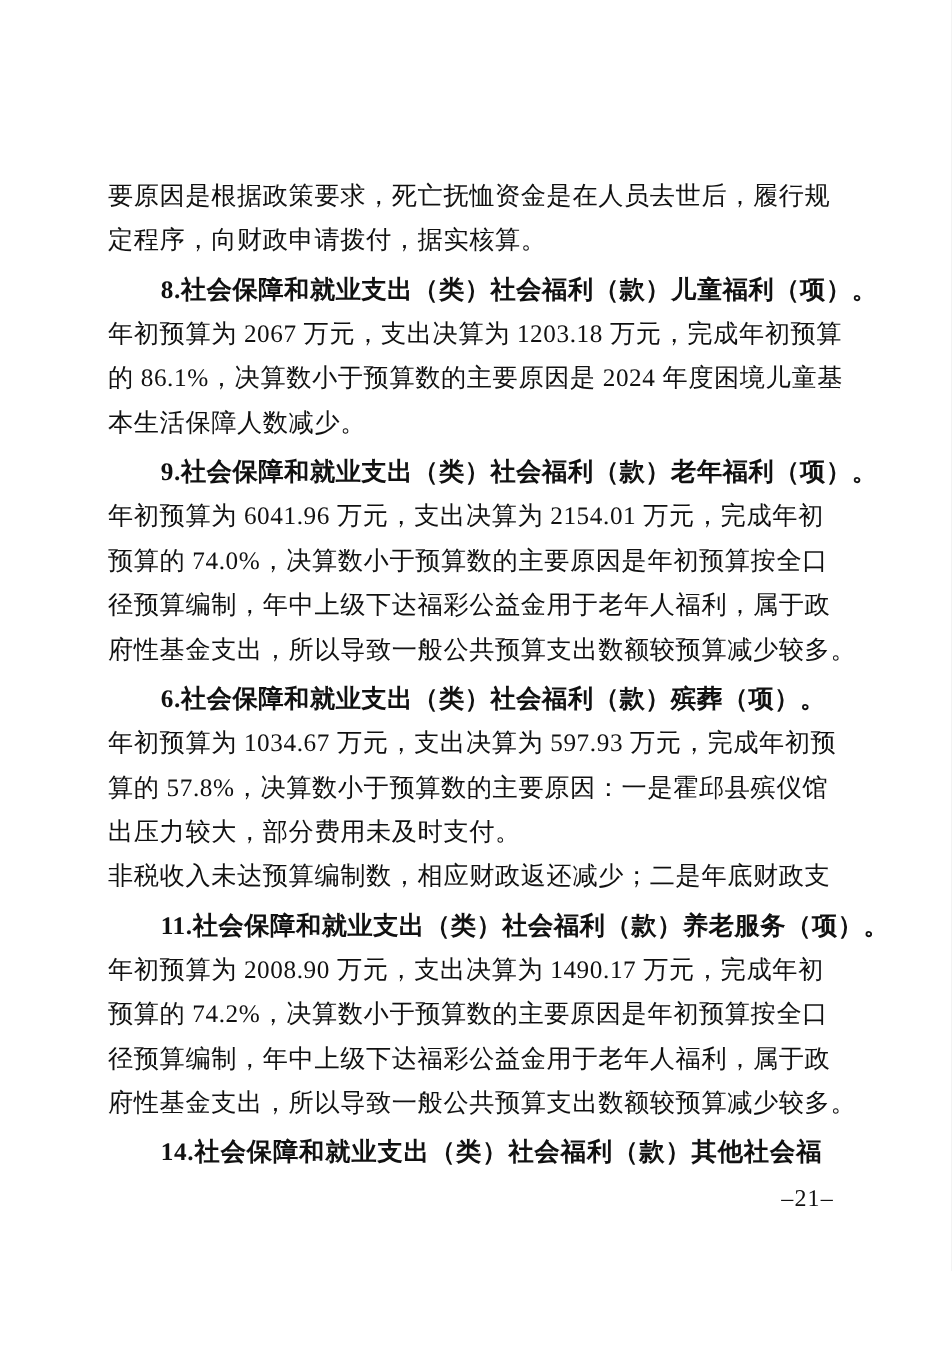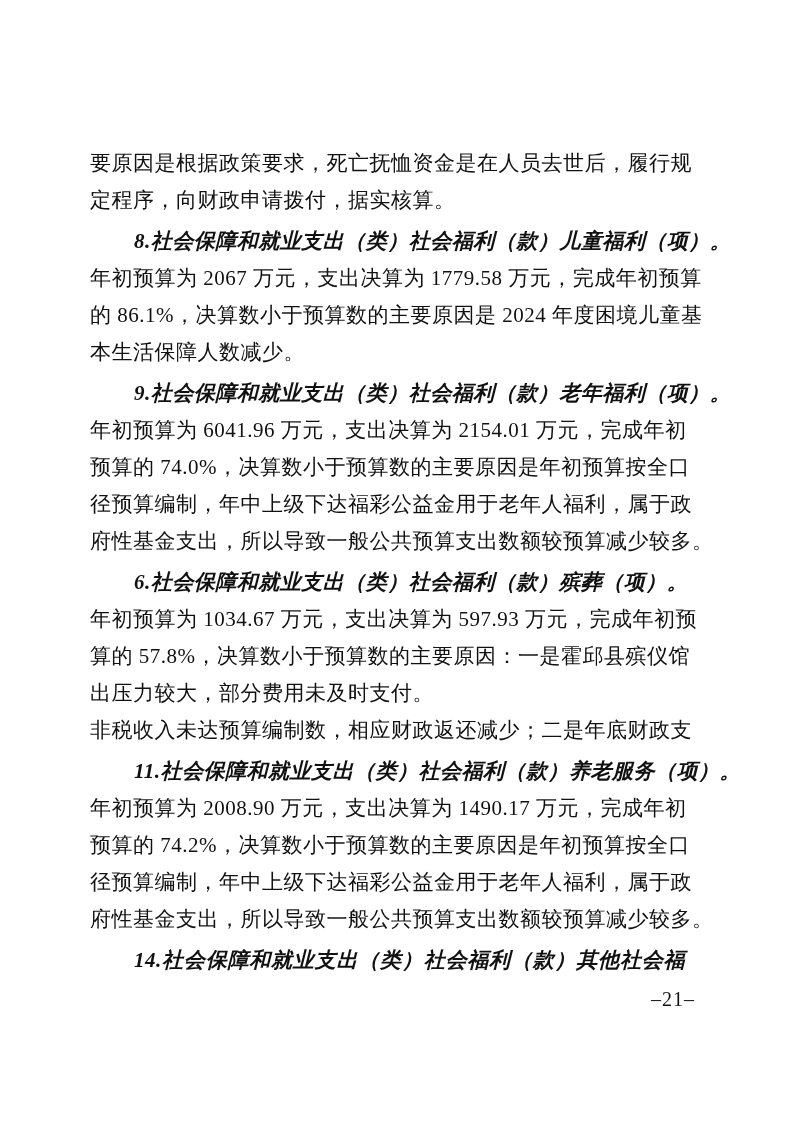--- a/index.html
+++ b/index.html
@@ -30,21 +30,20 @@
     white-space: nowrap;
     text-align: justify;
     letter-spacing: 0.5px;
   }
   .line.fill {
     
     text-align-last: justify;
   }
   .line.indent {
     padding-left: 44px; 
-    font-style: italic;
   }
   .line.heading {
     font-weight: bold;
     margin-top: 4px;
   }
   .page-footer {
     position: absolute;
     top: 986px;
     right: 98px;
     font-size: 20px;
@@ -55,21 +54,21 @@
   }
 </style>
 </head>
 <body>
 
 <main class="page">
   <section class="doc-body" id="doc-body">
       <div class="line fill">要原因是根据政策要求，死亡抚恤资金是在人员去世后，履行规</div>
       <div class="line">定程序，向财政申请拨付，据实核算。</div>
       <div class="line heading indent fill">8.社会保障和就业支出（类）社会福利（款）儿童福利（项）。</div>
-      <div class="line fill">年初预算为 2067 万元，支出决算为 1779.58 万元，完成年初预算</div>
+      <div class="line fill">年初预算为 2067 万元，支出决算为 1203.18 万元，完成年初预算</div>
       <div class="line fill">的 86.1%，决算数小于预算数的主要原因是 2024 年度困境儿童基</div>
       <div class="line">本生活保障人数减少。</div>
       <div class="line heading indent fill">9.社会保障和就业支出（类）社会福利（款）老年福利（项）。</div>
       <div class="line fill">年初预算为 6041.96 万元，支出决算为 2154.01 万元，完成年初</div>
       <div class="line fill">预算的 74.0%，决算数小于预算数的主要原因是年初预算按全口</div>
       <div class="line fill">径预算编制，年中上级下达福彩公益金用于老年人福利，属于政</div>
       <div class="line fill">府性基金支出，所以导致一般公共预算支出数额较预算减少较多。</div>
       <div class="line heading indent fill">6.社会保障和就业支出（类）社会福利（款）殡葬（项）。</div>
       <div class="line fill">年初预算为 1034.67 万元，支出决算为 597.93 万元，完成年初预</div>
       <div class="line fill">算的 57.8%，决算数小于预算数的主要原因：一是霍邱县殡仪馆</div>

